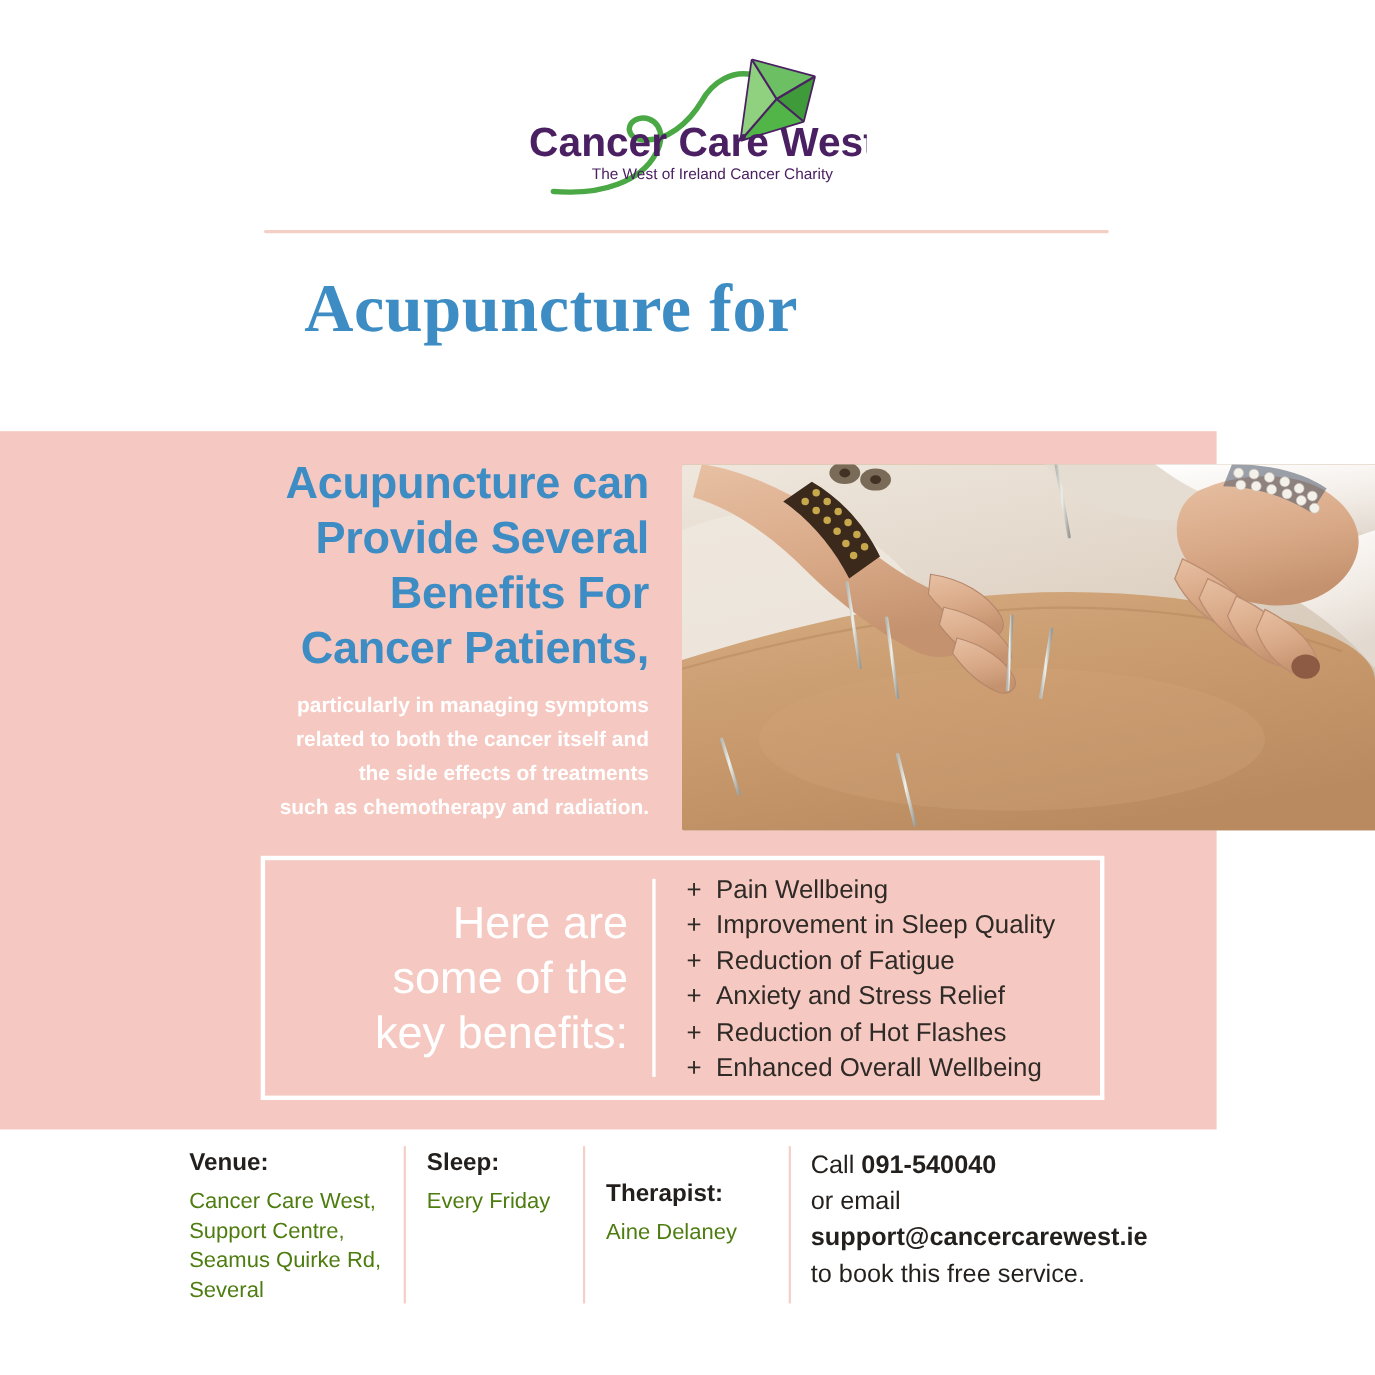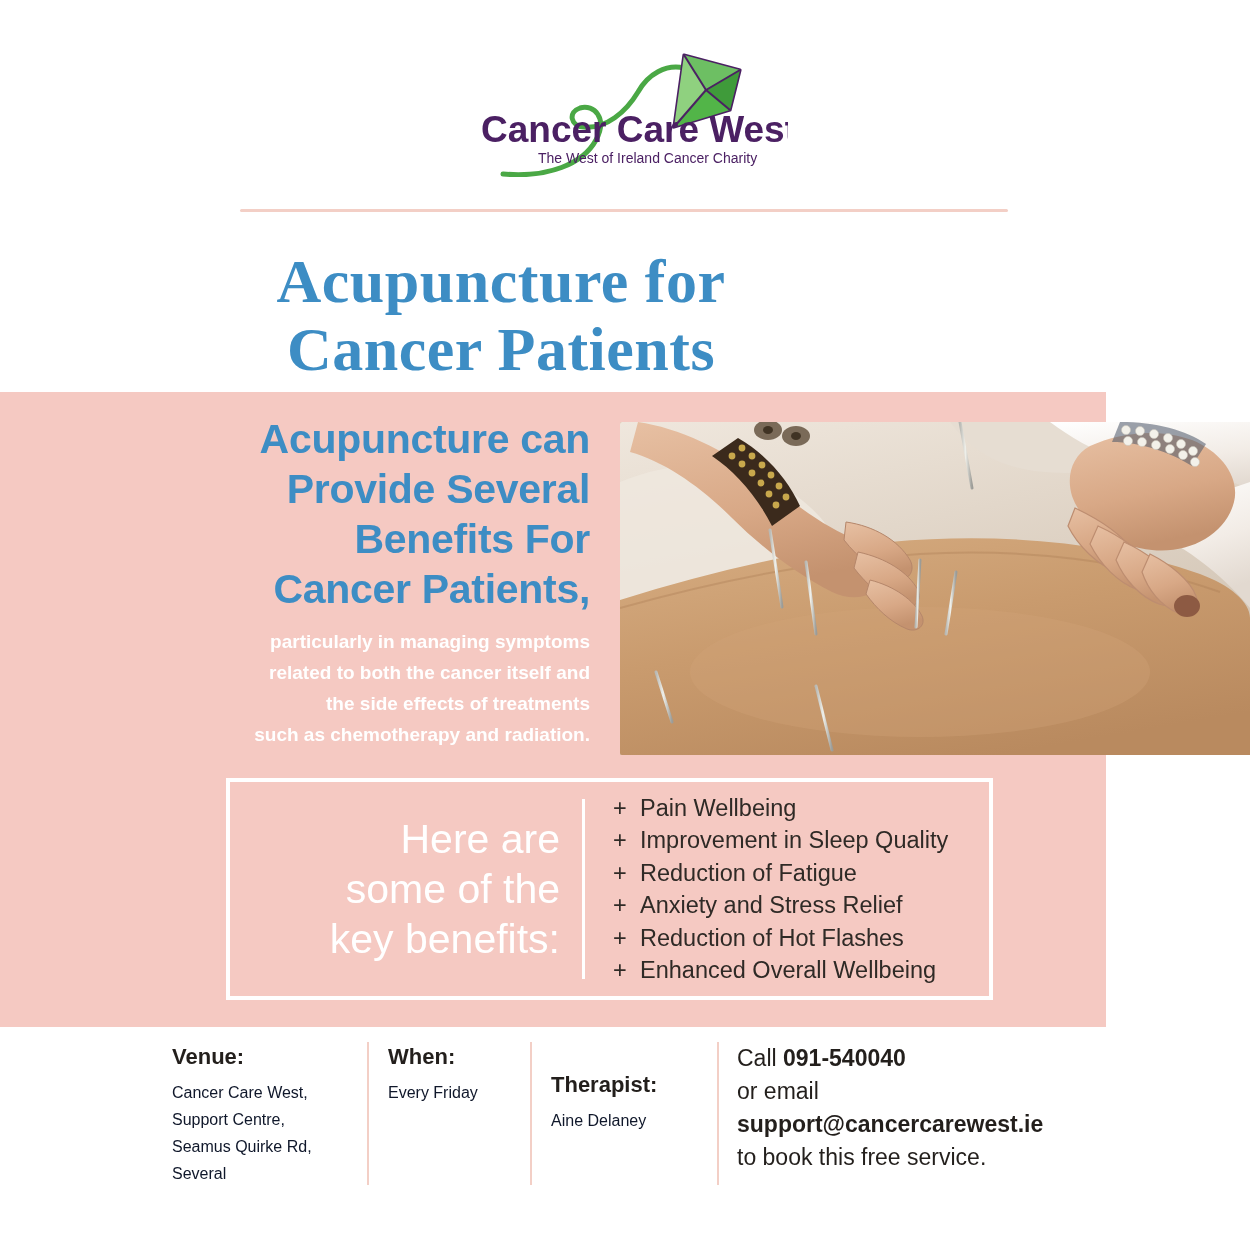--- a/index.html
+++ b/index.html
@@ -67,21 +67,21 @@
   #photo {
     position:absolute; left:620px; top:30px; width:630px; height:333px;
     overflow:hidden; background:#c9a徒;
     background:#cbae8d;
     border-radius:2px 0 0 2px;
   }
   #photo svg { display:block; width:630px; height:333px; }
 
   
   #benefits-box {
-    position:absolute; left:226px; top:386px; width:767px; height:222px;
+    position:absolute; left:237px; top:386px; width:767px; height:222px;
     border:4px solid #ffffff;
   }
   #benefits-inner {
     display:flex; width:100%; height:100%; align-items:center;
   }
   #benefits-left {
     width:352px; padding-right:22px; text-align:right;
   }
   #benefits-left .bl {
     font-size:41px; line-height:50px; color:#ffffff; font-weight:400;
@@ -100,21 +100,21 @@
   #footer {
     position:absolute; left:0; top:1027px; width:1250px; height:223px;
     background:#ffffff;
   }
   .fcol { position:absolute; top:15px; }
   .fcol .fh {
     font-size:22px; font-weight:bold; color:#231f1c; line-height:30px;
     margin-bottom:7px;
   }
   .fcol .fb {
-    font-size:16px; color:#0f172a; line-height:27px;
+    font-size:20px; color:#4d7c0f; line-height:27px;
   }
   #fcol-venue { left:172px; width:175px; }
   #fcol-when { left:388px; width:140px; }
   #fcol-therapist { left:551px; width:170px;margin-top:28px; }
   #fcol-call { left:737px; width:400px; }
   #fcol-call .cline { font-size:23px; line-height:33px; color:#231f1c; }
   #fcol-call .cline b { font-weight:bold; }
   .fdiv {
     position:absolute; top:15px; width:2px; height:143px; background:#f3cfc6;
   }
@@ -146,21 +146,20 @@
       <text x="3" y="90" font-family="Liberation Sans, sans-serif" font-size="37" font-weight="bold" fill="#4b2063">Cancer Care West</text>
       <text x="60" y="111" font-family="Liberation Sans, sans-serif" font-size="14" fill="#4b2063">The West of Ireland Cancer Charity</text>
     </svg>
   </div>
 </div>
 
 <div id="top-rule"></div>
 
 <div id="title-wrap">
   <div class="tline">Acupuncture for</div>
-  <div class="tline">Cancer Patients</div>
 </div>
 
 <div id="pink-band">
 
   <div id="headline-col">
     <div class="hl">Acupuncture can</div>
     <div class="hl">Provide Several</div>
     <div class="hl">Benefits For</div>
     <div class="hl">Cancer Patients,</div>
     <div class="sub">
@@ -327,21 +326,21 @@
 
   <div class="fcol" id="fcol-venue">
     <div class="fh">Venue:</div>
     <div class="fb">Cancer Care West,</div>
     <div class="fb">Support Centre,</div>
     <div class="fb">Seamus Quirke Rd,</div>
     <div class="fb">Several</div>
   </div>
 
   <div class="fcol" id="fcol-when">
-    <div class="fh">When:</div>
+    <div class="fh">Sleep:</div>
     <div class="fb">Every Friday</div>
   </div>
 
   <div class="fcol" id="fcol-therapist">
     <div class="fh">Therapist:</div>
     <div class="fb">Aine Delaney</div>
   </div>
 
   <div class="fcol" id="fcol-call">
     <div class="cline"><span>Call </span><b>091-540040</b></div>

